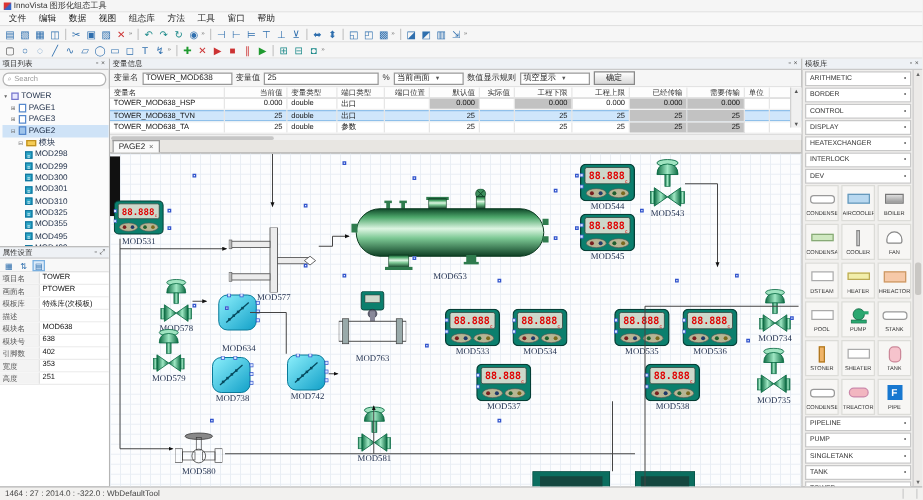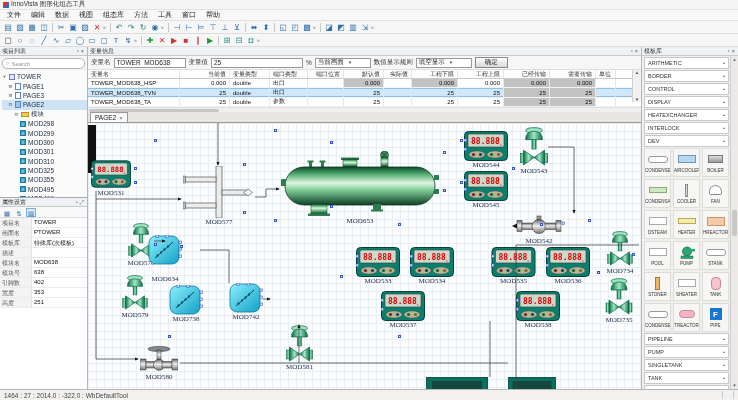--- a/index.html
+++ b/index.html
@@ -425,21 +425,21 @@
     <text x="36" y="15" font-size="4" fill="#e00000">c</text>
     <ellipse cx="13" cy="23.5" rx="8" ry="3.6" fill="#b7b694" stroke="#555" stroke-width="0.5"></ellipse>
     <circle cx="9.5" cy="23.5" r="1.6" fill="#7a2020"></circle>
               <circle cx="16.5" cy="23.5" r="1.6" fill="#203a6a"></circle>
     <ellipse cx="31" cy="23.5" rx="8" ry="3.6" fill="#b7b694" stroke="#555" stroke-width="0.5"></ellipse>
     <circle cx="27.5" cy="23.5" r="1.6" fill="#206030"></circle>
               <circle cx="34.5" cy="23.5" r="1.6" fill="#7a6a20"></circle>
     <rect x="0" y="8" width="2.5" height="2.5" fill="#dce8ff" stroke="#3355cc" stroke-width="0.6"></rect>
     <rect x="0" y="17" width="2.5" height="2.5" fill="#dce8ff" stroke="#3355cc" stroke-width="0.6"></rect>
             </svg><div class="lbl">MOD531</div></div>
-          <div class="node" style="left: 95px; top: 43px; width: 72px; height: 52px;"><svg width="72" height="52" viewBox="0 0 72 52">
+          <div class="node" style="left: 95px; top: 59px; width: 72px; height: 52px;"><svg width="72" height="52" viewBox="0 0 72 52">
     <rect x="33" y="0" width="6" height="52" fill="#ececec" stroke="#555" stroke-width="0.7"></rect>
     <rect x="2" y="11" width="31" height="5" fill="#ececec" stroke="#555" stroke-width="0.7"></rect>
     <rect x="0" y="10" width="2.5" height="7" fill="#bbb" stroke="#555" stroke-width="0.5"></rect>
     <rect x="39" y="24" width="26" height="5" fill="#ececec" stroke="#555" stroke-width="0.7"></rect>
     <path d="M65,23 l4.5,3.5 -4.5,3.5 -4.5,-3.5 z" fill="#fff" stroke="#555" stroke-width="0.7"></path>
     <rect x="2" y="37" width="31" height="5" fill="#ececec" stroke="#555" stroke-width="0.7"></rect>
     <rect x="0" y="36" width="2.5" height="7" fill="#bbb" stroke="#555" stroke-width="0.5"></rect>
             </svg><div class="lbl">MOD577</div></div>
           <div class="node" style="left: 193px; top: 28px; width: 158px; height: 66px;"><svg width="158" height="66" viewBox="0 0 158 66">
     <defs>
@@ -506,73 +506,56 @@
                 </linearGradient>
               </defs>
     <ellipse cx="13" cy="3.2" rx="8" ry="2.6" fill="#9fe3c0" stroke="#0b6b45" stroke-width="0.7"></ellipse>
     <path d="M5,12 Q5,4 13,4 Q21,4 21,12 Z" fill="url(#gvg)" stroke="#0b6b45" stroke-width="0.7"></path>
     <rect x="11" y="12" width="4" height="9" fill="url(#gvg)" stroke="#0b6b45" stroke-width="0.5"></rect>
     <path d="M3,22 L13,29 L3,36 Z" fill="url(#gvg)" stroke="#0b6b45" stroke-width="0.7"></path>
     <path d="M23,22 L13,29 L23,36 Z" fill="url(#gvg)" stroke="#0b6b45" stroke-width="0.7"></path>
     <rect x="0" y="25" width="3.2" height="9" fill="url(#gvg)" stroke="#0b6b45" stroke-width="0.5"></rect>
     <rect x="22.8" y="25" width="3.2" height="9" fill="url(#gvg)" stroke="#0b6b45" stroke-width="0.5"></rect>
             </svg><div class="lbl">MOD543</div></div>
-          <div class="node" style="left: 424px; top: 92px; width: 54px; height: 22px;"><svg width="54" height="22" viewBox="0 0 54 22">
-    <defs>
-                <linearGradient id="ggr" x1="0" y1="0" x2="0" y2="1">
-                  <stop offset="0" stop-color="#666"></stop>
-                  <stop offset="0.45" stop-color="#eee"></stop>
-                  <stop offset="1" stop-color="#777"></stop>
-                </linearGradient>
-              </defs>
-    <path d="M0,11 l7,-3.5 v7 z" fill="#111"></path>
-    <rect x="5" y="5.5" width="5" height="11" fill="url(#ggr)" stroke="#333" stroke-width="0.5"></rect>
-    <rect x="10" y="8" width="11" height="6.5" fill="url(#ggr)" stroke="#333" stroke-width="0.5"></rect>
-    <rect x="25" y="1" width="4" height="4" fill="#999" stroke="#333" stroke-width="0.5"></rect>
-    <circle cx="27" cy="11.5" r="7" fill="url(#ggr)" stroke="#333" stroke-width="0.6"></circle>
-    <rect x="33" y="8" width="11" height="6.5" fill="url(#ggr)" stroke="#333" stroke-width="0.5"></rect>
-    <rect x="44" y="5.5" width="5" height="11" fill="url(#ggr)" stroke="#333" stroke-width="0.5"></rect>
-    <rect x="50" y="7" width="2.5" height="2.5" fill="#dce8ff" stroke="#3355cc" stroke-width="0.6"></rect>
-            </svg><div class="lbl">MOD542</div></div>
           <div class="node" style="left: 40px; top: 100px; width: 26px; height: 36px;"><svg width="26" height="36" viewBox="0 0 26 38">
     <defs>
                 <linearGradient id="gvg" x1="0" y1="0" x2="1" y2="0">
                   <stop offset="0" stop-color="#0c6b42"></stop>
                   <stop offset="0.5" stop-color="#9fe8c4"></stop>
                   <stop offset="1" stop-color="#0c6b42"></stop>
                 </linearGradient>
               </defs>
     <ellipse cx="13" cy="3.2" rx="8" ry="2.6" fill="#9fe3c0" stroke="#0b6b45" stroke-width="0.7"></ellipse>
     <path d="M5,12 Q5,4 13,4 Q21,4 21,12 Z" fill="url(#gvg)" stroke="#0b6b45" stroke-width="0.7"></path>
     <rect x="11" y="12" width="4" height="9" fill="url(#gvg)" stroke="#0b6b45" stroke-width="0.5"></rect>
     <path d="M3,22 L13,29 L3,36 Z" fill="url(#gvg)" stroke="#0b6b45" stroke-width="0.7"></path>
     <path d="M23,22 L13,29 L23,36 Z" fill="url(#gvg)" stroke="#0b6b45" stroke-width="0.7"></path>
     <rect x="0" y="25" width="3.2" height="9" fill="url(#gvg)" stroke="#0b6b45" stroke-width="0.5"></rect>
     <rect x="22.8" y="25" width="3.2" height="9" fill="url(#gvg)" stroke="#0b6b45" stroke-width="0.5"></rect>
             </svg><div class="lbl">MOD578</div></div>
-          <div class="node" style="left: 60px; top: 112px; width: 34px; height: 40px;"><svg width="34" height="30" viewBox="0 0 34 30">
+          <div class="node" style="left: 86px; top: 112px; width: 34px; height: 40px;"><svg width="34" height="30" viewBox="0 0 34 30">
     <defs>
                 <linearGradient id="gcy" x1="0" y1="0" x2="1" y2="1">
                   <stop offset="0" stop-color="#8df0fc"></stop>
                   <stop offset="1" stop-color="#12a0c8"></stop>
                 </linearGradient>
               </defs>
     <rect x="1" y="1" width="30" height="28" rx="7" fill="url(#gcy)" stroke="#0a7a99" stroke-width="0.8"></rect>
     <path d="M7,23 L25,7" stroke="#064a5e" stroke-width="1"></path>
     <rect x="8.5" y="19.5" width="2" height="2" fill="#064a5e"></rect>
               <rect x="12" y="16.5" width="2" height="2" fill="#064a5e"></rect>
     <rect x="15.5" y="13.5" width="2" height="2" fill="#064a5e"></rect>
               <rect x="19" y="10.5" width="2" height="2" fill="#064a5e"></rect>
     <rect x="31" y="6" width="2.5" height="2.5" fill="#dce8ff" stroke="#3355cc" stroke-width="0.6"></rect>
     <rect x="31" y="13" width="2.5" height="2.5" fill="#dce8ff" stroke="#3355cc" stroke-width="0.6"></rect>
     <rect x="31" y="20" width="2.5" height="2.5" fill="#dce8ff" stroke="#3355cc" stroke-width="0.6"></rect>
     <rect x="8" y="0" width="2.5" height="2.5" fill="#dce8ff" stroke="#3355cc" stroke-width="0.6"></rect>
     <rect x="18" y="0" width="2.5" height="2.5" fill="#dce8ff" stroke="#3355cc" stroke-width="0.6"></rect>
             </svg><div class="lbl">MOD634</div></div>
-          <div class="node" style="left: 34px; top: 152px; width: 26px; height: 36px;"><svg width="26" height="36" viewBox="0 0 26 38">
+          <div class="node" style="left: 34px; top: 140px; width: 26px; height: 36px;"><svg width="26" height="36" viewBox="0 0 26 38">
     <defs>
                 <linearGradient id="gvg" x1="0" y1="0" x2="1" y2="0">
                   <stop offset="0" stop-color="#0c6b42"></stop>
                   <stop offset="0.5" stop-color="#9fe8c4"></stop>
                   <stop offset="1" stop-color="#0c6b42"></stop>
                 </linearGradient>
               </defs>
     <ellipse cx="13" cy="3.2" rx="8" ry="2.6" fill="#9fe3c0" stroke="#0b6b45" stroke-width="0.7"></ellipse>
     <path d="M5,12 Q5,4 13,4 Q21,4 21,12 Z" fill="url(#gvg)" stroke="#0b6b45" stroke-width="0.7"></path>
     <rect x="11" y="12" width="4" height="9" fill="url(#gvg)" stroke="#0b6b45" stroke-width="0.5"></rect>
@@ -612,20 +595,29 @@
     <rect x="8.5" y="19.5" width="2" height="2" fill="#064a5e"></rect>
               <rect x="12" y="16.5" width="2" height="2" fill="#064a5e"></rect>
     <rect x="15.5" y="13.5" width="2" height="2" fill="#064a5e"></rect>
               <rect x="19" y="10.5" width="2" height="2" fill="#064a5e"></rect>
     <rect x="31" y="6" width="2.5" height="2.5" fill="#dce8ff" stroke="#3355cc" stroke-width="0.6"></rect>
     <rect x="31" y="13" width="2.5" height="2.5" fill="#dce8ff" stroke="#3355cc" stroke-width="0.6"></rect>
     <rect x="31" y="20" width="2.5" height="2.5" fill="#dce8ff" stroke="#3355cc" stroke-width="0.6"></rect>
     <rect x="8" y="0" width="2.5" height="2.5" fill="#dce8ff" stroke="#3355cc" stroke-width="0.6"></rect>
     <rect x="18" y="0" width="2.5" height="2.5" fill="#dce8ff" stroke="#3355cc" stroke-width="0.6"></rect>
             </svg><div class="lbl">MOD742</div></div>
+          <div class="node" style="left: 183px; top: 110px; width: 54px; height: 50px;"><svg width="54" height="50" viewBox="0 0 54 50">
+    <rect x="18" y="0" width="18" height="15" rx="2" fill="#0b7f6d" stroke="#053f36" stroke-width="0.7"></rect>
+    <rect x="21" y="3" width="12" height="6" fill="#cdd8cb" stroke="#333" stroke-width="0.4"></rect>
+    <circle cx="27" cy="18" r="3.5" fill="#667" stroke="#223" stroke-width="0.5"></circle>
+    <rect x="25" y="16" width="4" height="8" fill="#889"></rect>
+    <rect x="0" y="24" width="54" height="16" fill="url(#ggr)" stroke="#333" stroke-width="0.7"></rect>
+    <rect x="3" y="22" width="5" height="20" fill="#9aa" stroke="#333" stroke-width="0.5"></rect>
+    <rect x="46" y="22" width="5" height="20" fill="#9aa" stroke="#333" stroke-width="0.5"></rect>
+            </svg><div class="lbl">MOD763</div></div>
           <div class="node" style="left: 268px; top: 124px; width: 44px; height: 30px;"><svg width="44" height="30" viewBox="0 0 44 30">
     <rect x="0.5" y="0.5" width="43" height="29" rx="4" fill="#0b7f6d" stroke="#053f36"></rect>
     <rect x="4" y="3" width="36" height="13" rx="1.5" fill="#cdd8cb" stroke="#30403a" stroke-width="0.6"></rect>
     <text x="7" y="12.5" font-family="DejaVu Sans Mono,monospace" font-size="8" font-weight="bold" fill="#e00000">88.888</text>
     <text x="36" y="15" font-size="4" fill="#e00000">c</text>
     <ellipse cx="13" cy="23.5" rx="8" ry="3.6" fill="#b7b694" stroke="#555" stroke-width="0.5"></ellipse>
     <circle cx="9.5" cy="23.5" r="1.6" fill="#7a2020"></circle>
               <circle cx="16.5" cy="23.5" r="1.6" fill="#203a6a"></circle>
     <ellipse cx="31" cy="23.5" rx="8" ry="3.6" fill="#b7b694" stroke="#555" stroke-width="0.5"></ellipse>
     <circle cx="27.5" cy="23.5" r="1.6" fill="#206030"></circle>

